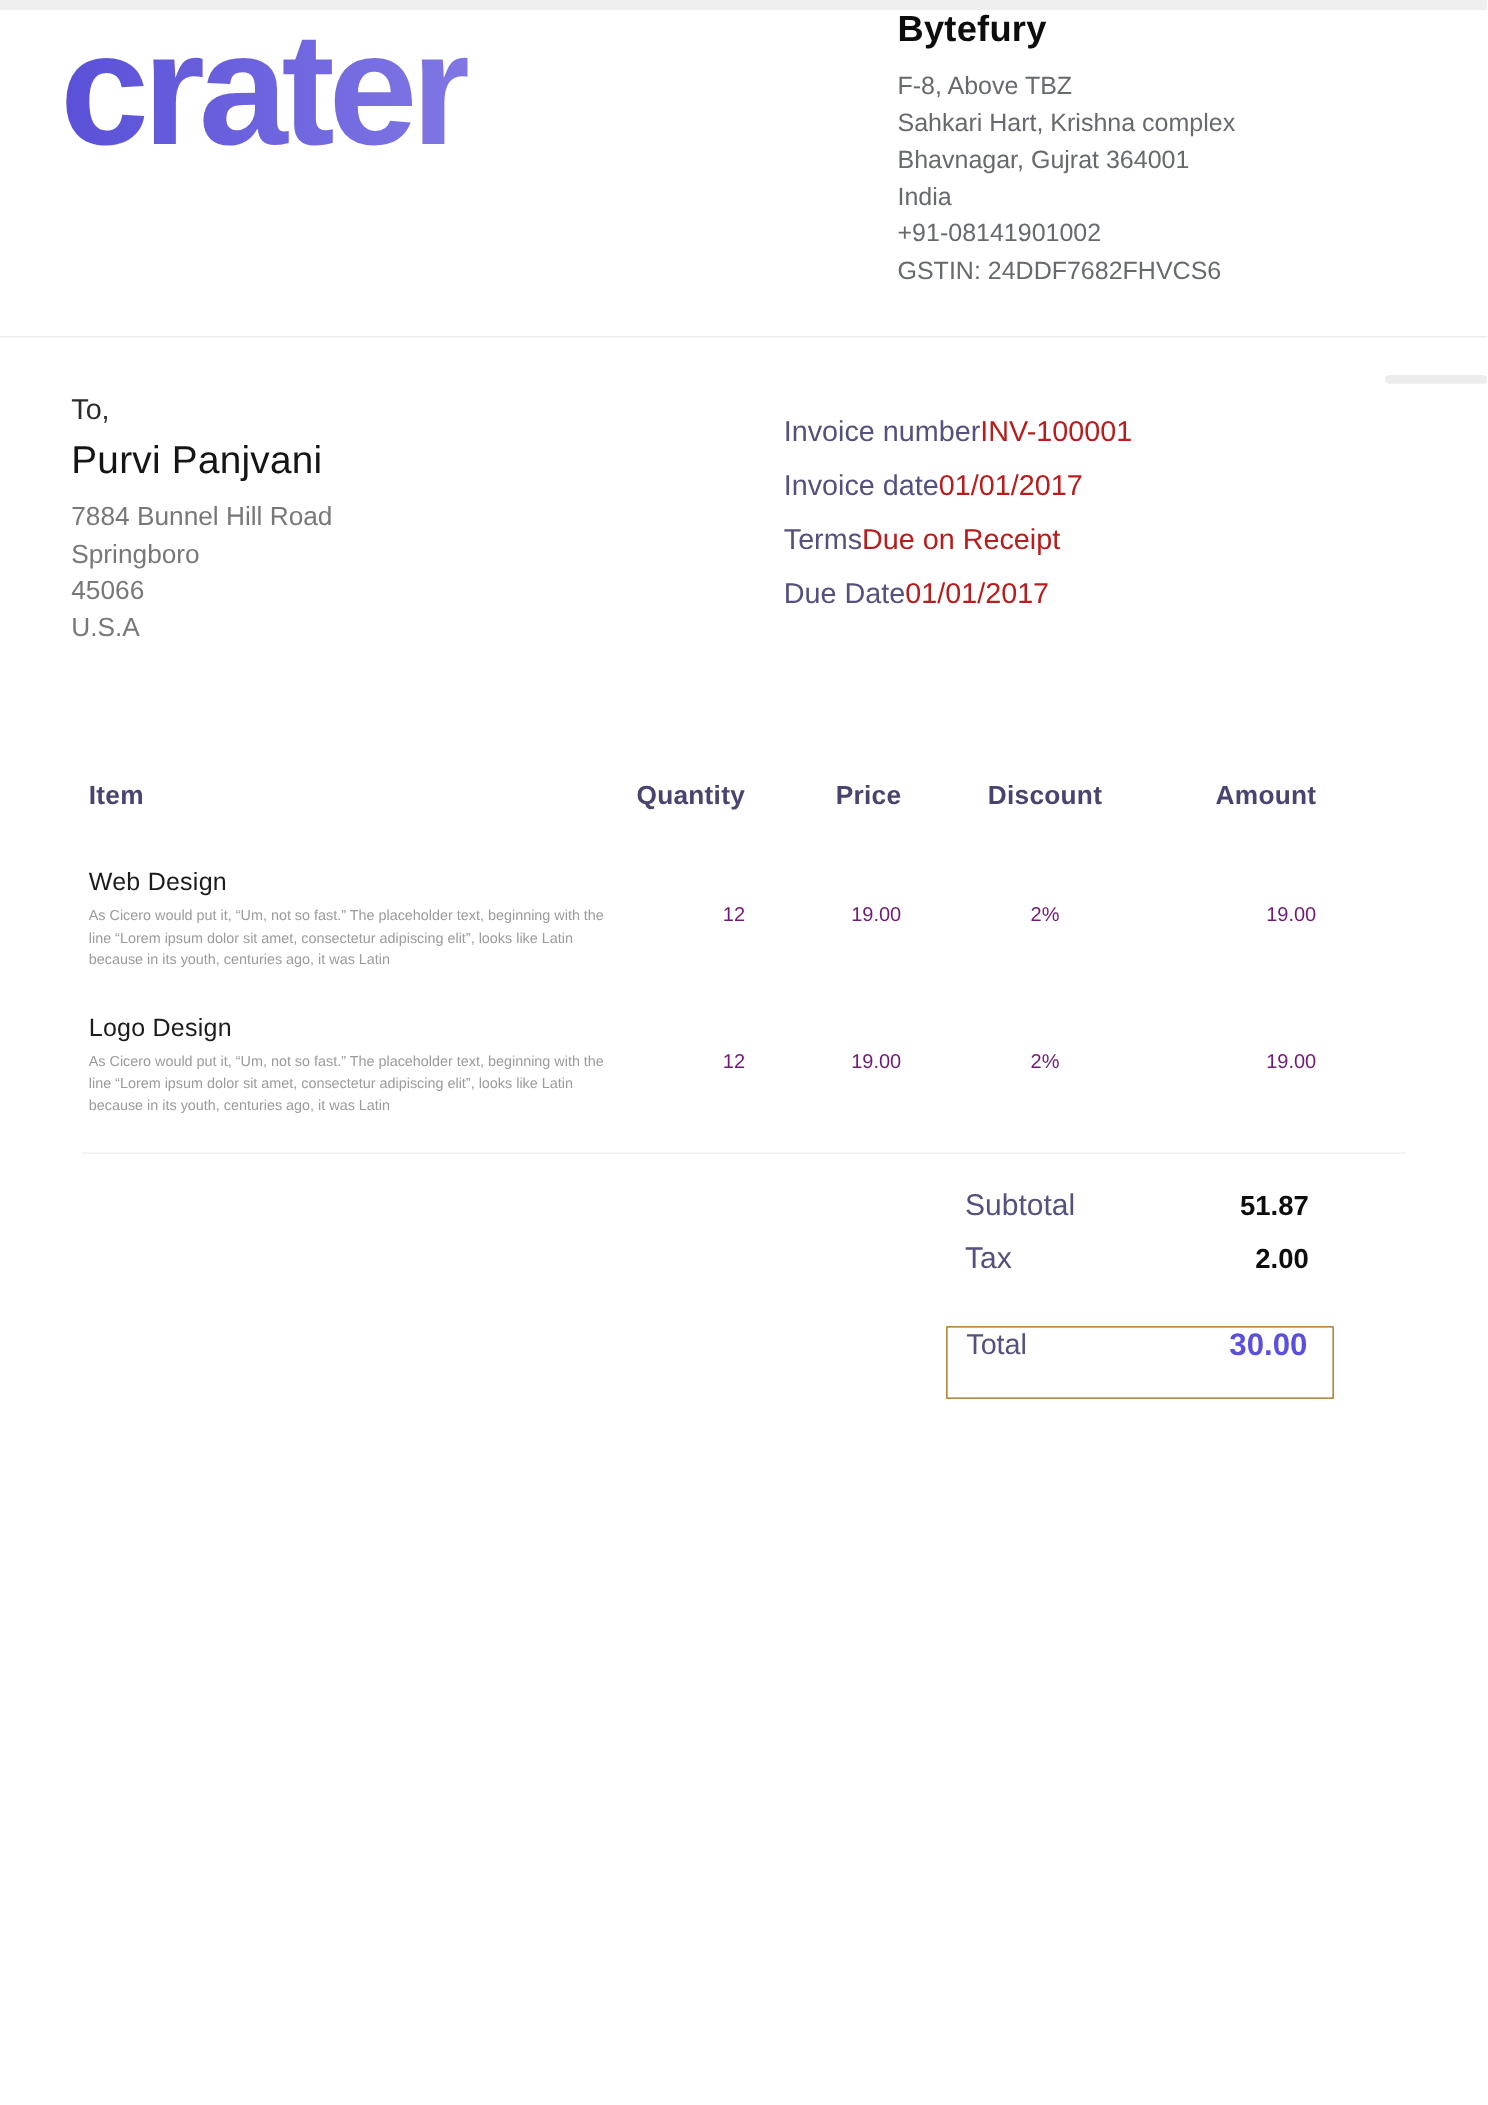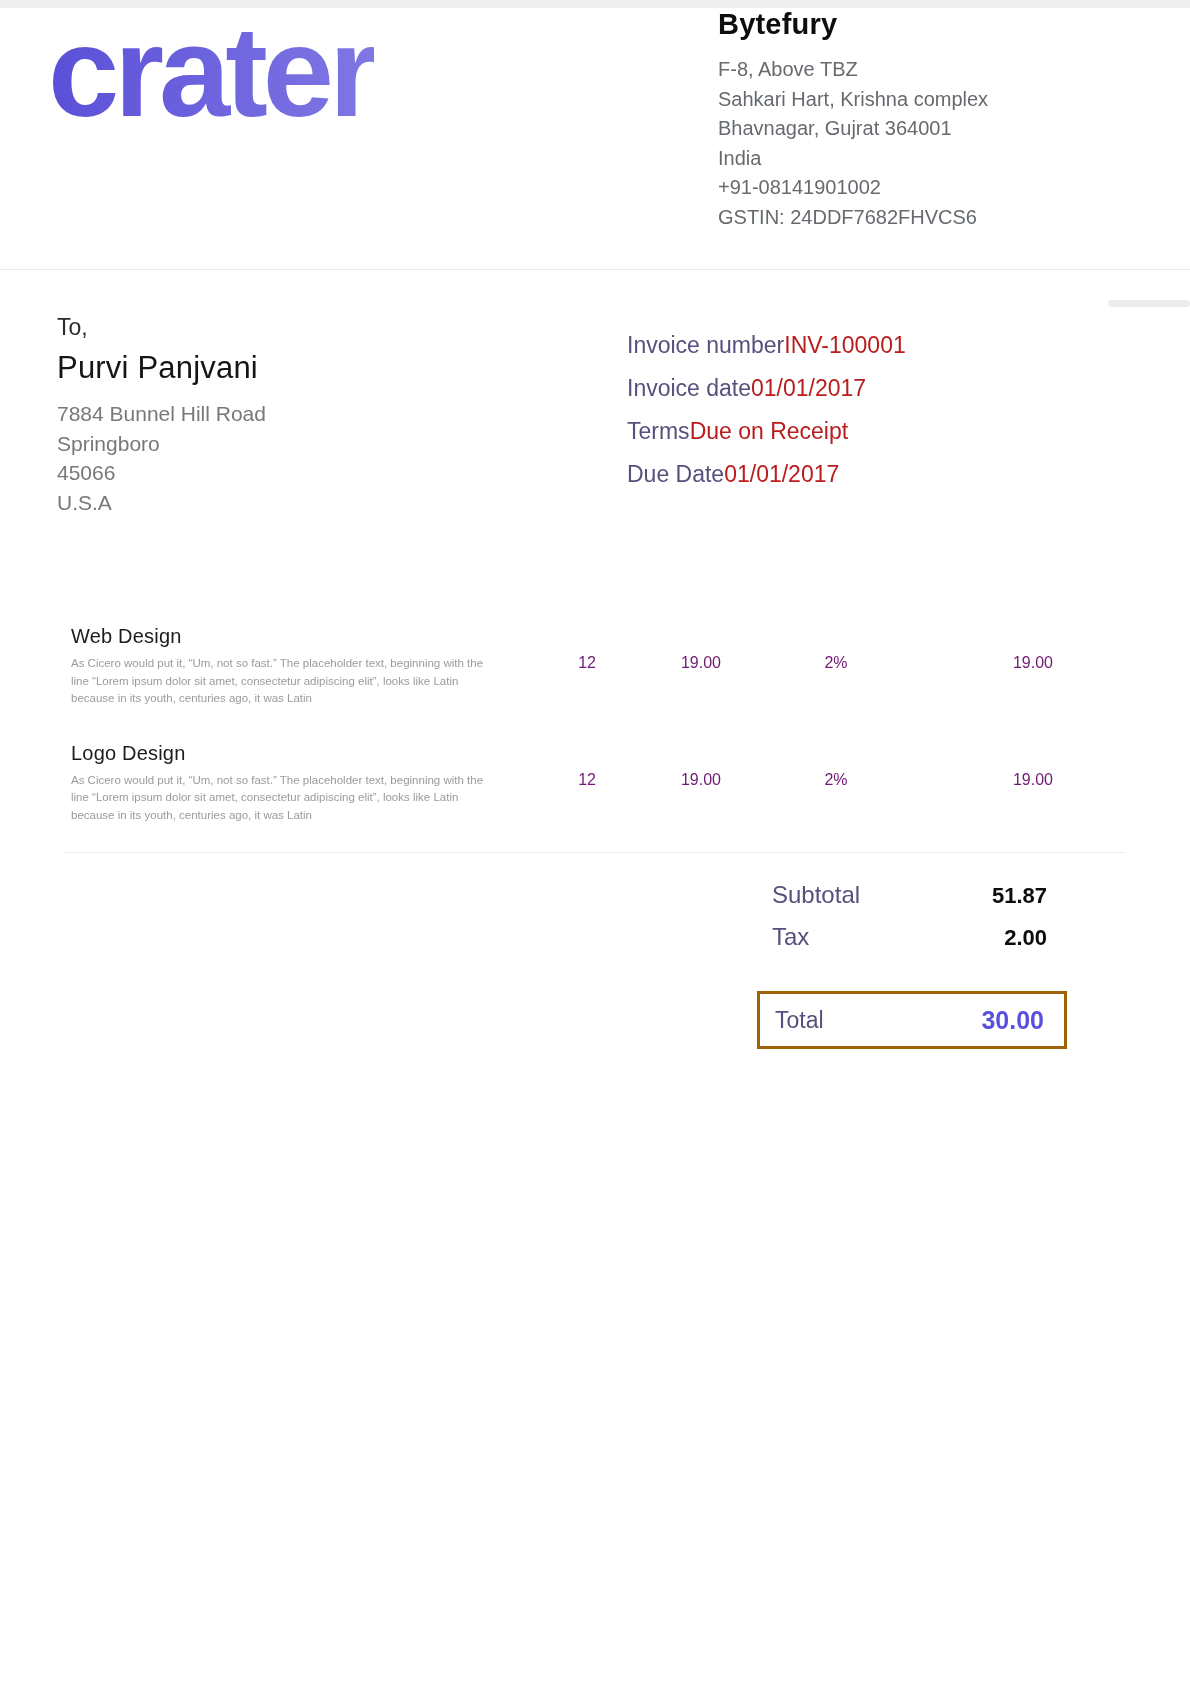--- a/index.html
+++ b/index.html
@@ -134,23 +134,22 @@
     justify-content: space-between;
     align-items: baseline;
     height: 42px;
     padding: 0 20px 0 15px;
   }
   .totals-label { font-size: 24px; color: #55517e; }
   .totals-value { font-size: 22px; font-weight: 700; color: #0d0d0d; }
   .total-box {
     margin-top: 26px;
     height: 58px;
-    border: 3px solid #a16207;
-    display: flex;
-    align-items: center;
+    border: 1px solid #a16207;
+    display: flex;
     justify-content: space-between;
     padding: 0 20px 0 15px;
   }
   .total-box .totals-label { font-size: 23px; color: #55517e; }
   .total-value { font-size: 25px; font-weight: 700; color: #5a50dd; }
 </style>
 </head>
 <body>
 
 <div>
@@ -195,20 +194,27 @@
         <span class="meta-value">Due on Receipt</span>
       </div>
       <div class="meta-item">
         <span class="meta-label">Due Date</span>
         <span class="meta-value">01/01/2017</span>
       </div>
     </div>
   </section>
 
   <section class="items">
+    <div class="items-grid header-row">
+      <div class="hcell col-item">Item</div>
+      <div class="hcell col-qty">Quantity</div>
+      <div class="hcell col-price">Price</div>
+      <div class="hcell col-discount">Discount</div>
+      <div class="hcell col-amount">Amount</div>
+    </div>
 
     <div class="items-grid item-row">
       <div class="col-item">
         <div class="item-name">Web Design</div>
         <div class="item-desc">As Cicero would put it, “Um, not so fast.” The placeholder text, beginning with the line “Lorem ipsum dolor sit amet, consectetur adipiscing elit”, looks like Latin because in its youth, centuries ago, it was Latin</div>
       </div>
       <div class="vcell col-qty">12</div>
       <div class="vcell col-price">19.00</div>
       <div class="vcell col-discount">2%</div>
       <div class="vcell col-amount">19.00</div>

